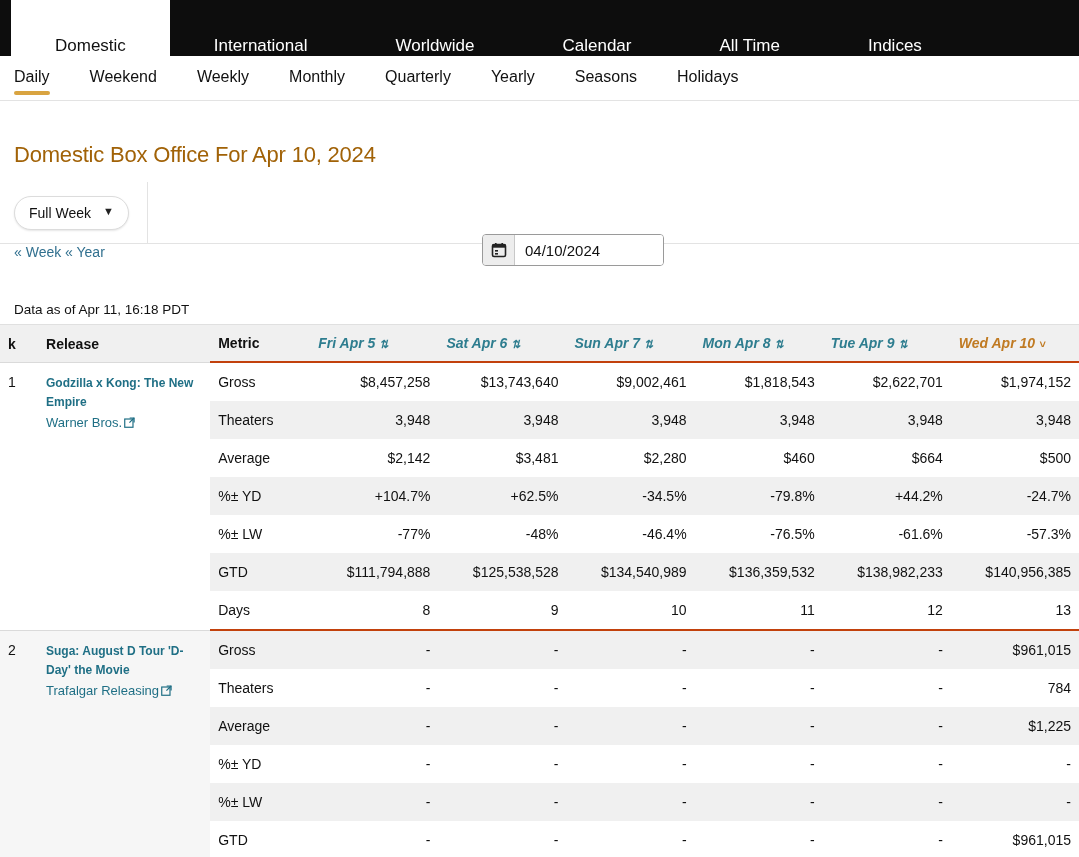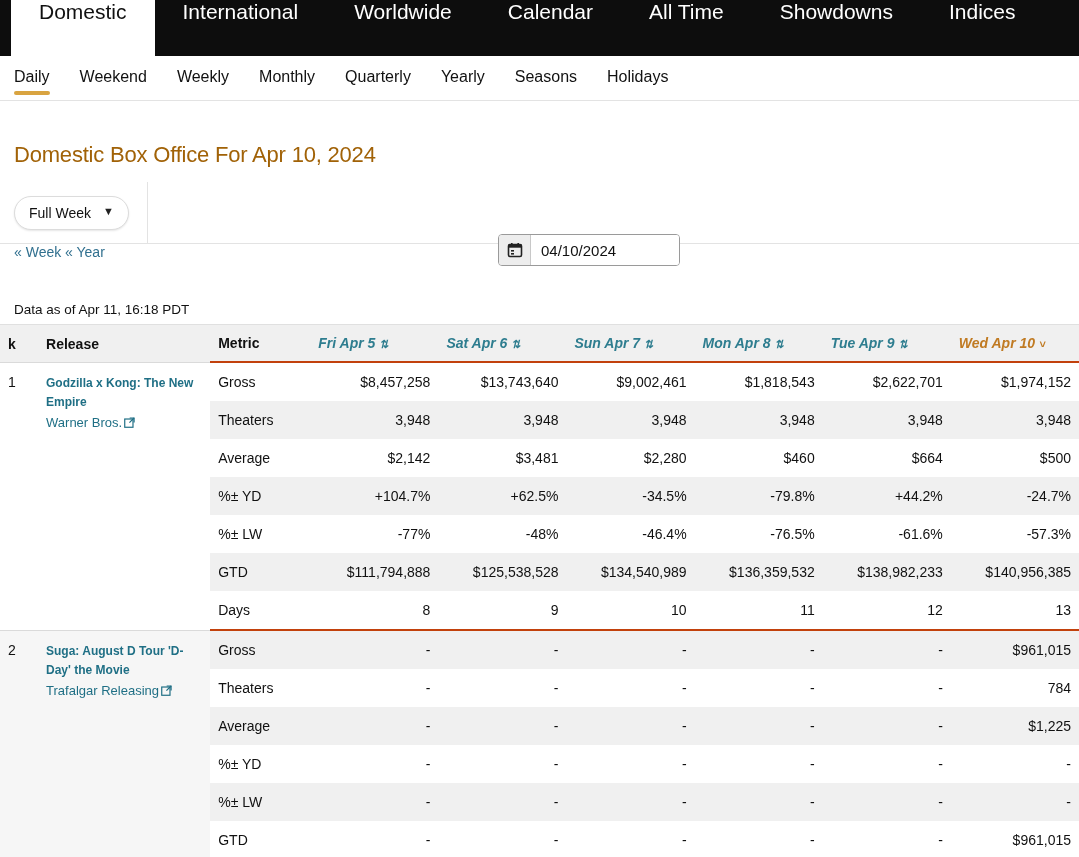--- a/index.html
+++ b/index.html
@@ -14,40 +14,40 @@
 
   
   .topnav {
     background: #0d0d0d;
     height: 56px;
     display: flex;
     align-items: stretch;
     padding-left: 11px;
   }
   .topnav-item {
-    display: flex; align-items: flex-start; justify-content: center;
+    display: flex; align-items: flex-end; justify-content: center;
     color: #ffffff;
-    font-size: 21px;
-    padding: 0 28px;
+    font-size: 17px;
+    padding: 0 44px;
     white-space: nowrap;
     cursor: pointer;
   }
   .topnav-item.active {
     background: #ffffff;
     color: #111111;
   }
 
   
   .subnav {
     height: 45px;
     background: #fff;
     display: flex;
     align-items: center;
     padding-left: 14px;
-    gap: 30px;
+    gap: 40px;
     border-bottom: 1px solid #e3e3e3;
   }
   .subnav-item {
     font-size: 16px;
     color: #111;
     cursor: pointer;
     position: relative;
     padding-bottom: 3px;
     white-space: nowrap;
   }
@@ -103,21 +103,21 @@
     position: relative;
     height: 58px;
     padding-left: 14px;
     display: flex;
     align-items: flex-start;
   }
   .qlinks { font-size: 14px; color: #2a6f7f; white-space: nowrap; }
   .qlink { color: #31708f; cursor: pointer; }
   .datebox {
     position: absolute;
-    left: 498px; top: 234px;
+    left: 482px; top: 234px;
     display: flex;
     align-items: stretch;
     border: 1px solid #9a9a9a;
     border-radius: 4px;
     overflow: hidden;
     height: 32px;
     background: #fff;
   }
   .cal-btn {
     width: 32px;
@@ -220,23 +220,20 @@
       <span>International</span>
     </div>
     <div class="topnav-item">
       <span>Worldwide</span>
     </div>
     <div class="topnav-item">
       <span>Calendar</span>
     </div>
     <div class="topnav-item">
       <span>All Time</span>
-    </div>
-    <div class="topnav-item">
-      <span>Showdowns</span>
     </div>
     <div class="topnav-item">
       <span>Indices</span>
     </div>
   </div>
 
 <div class="subnav" id="subnav">
     <div class="subnav-item active">Daily</div>
     <div class="subnav-item">Weekend</div>
     <div class="subnav-item">Weekly</div>

